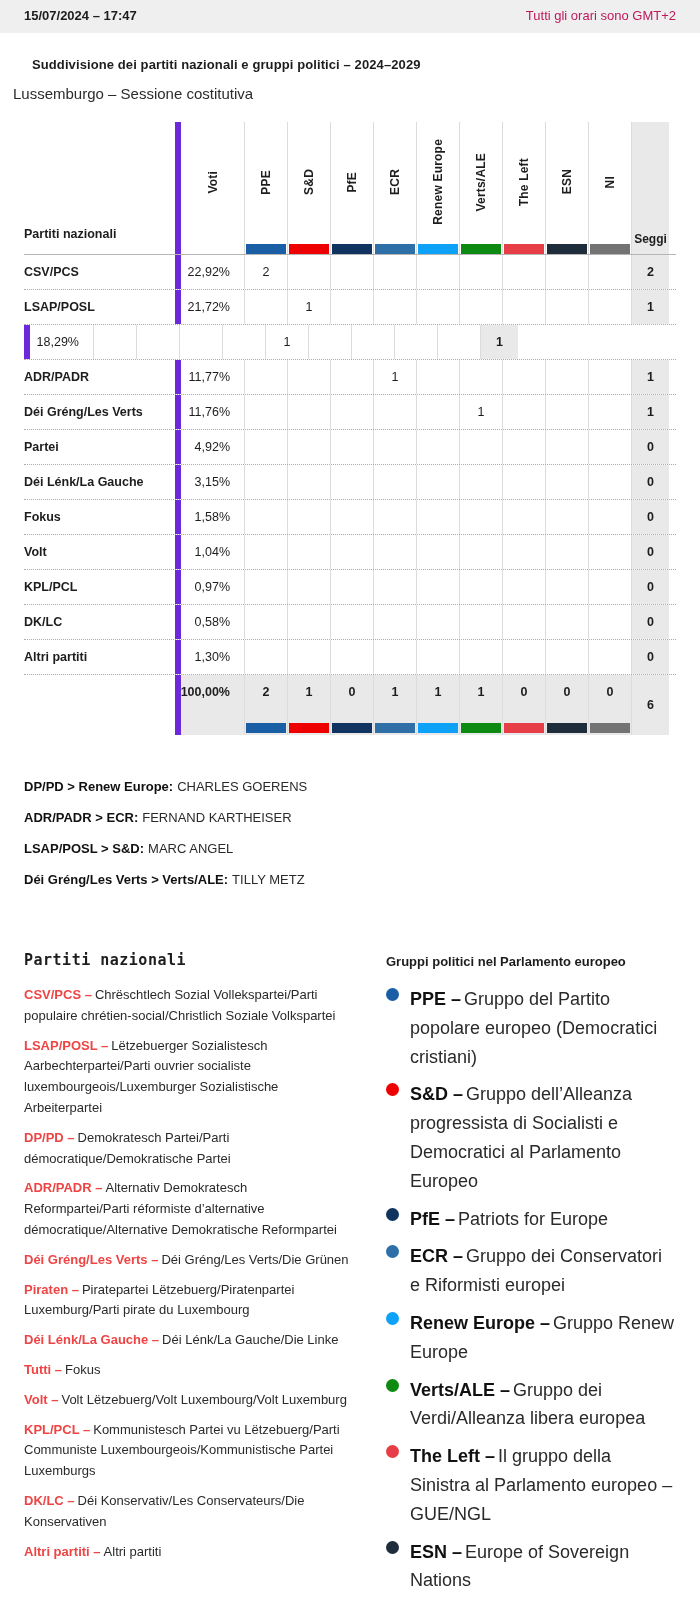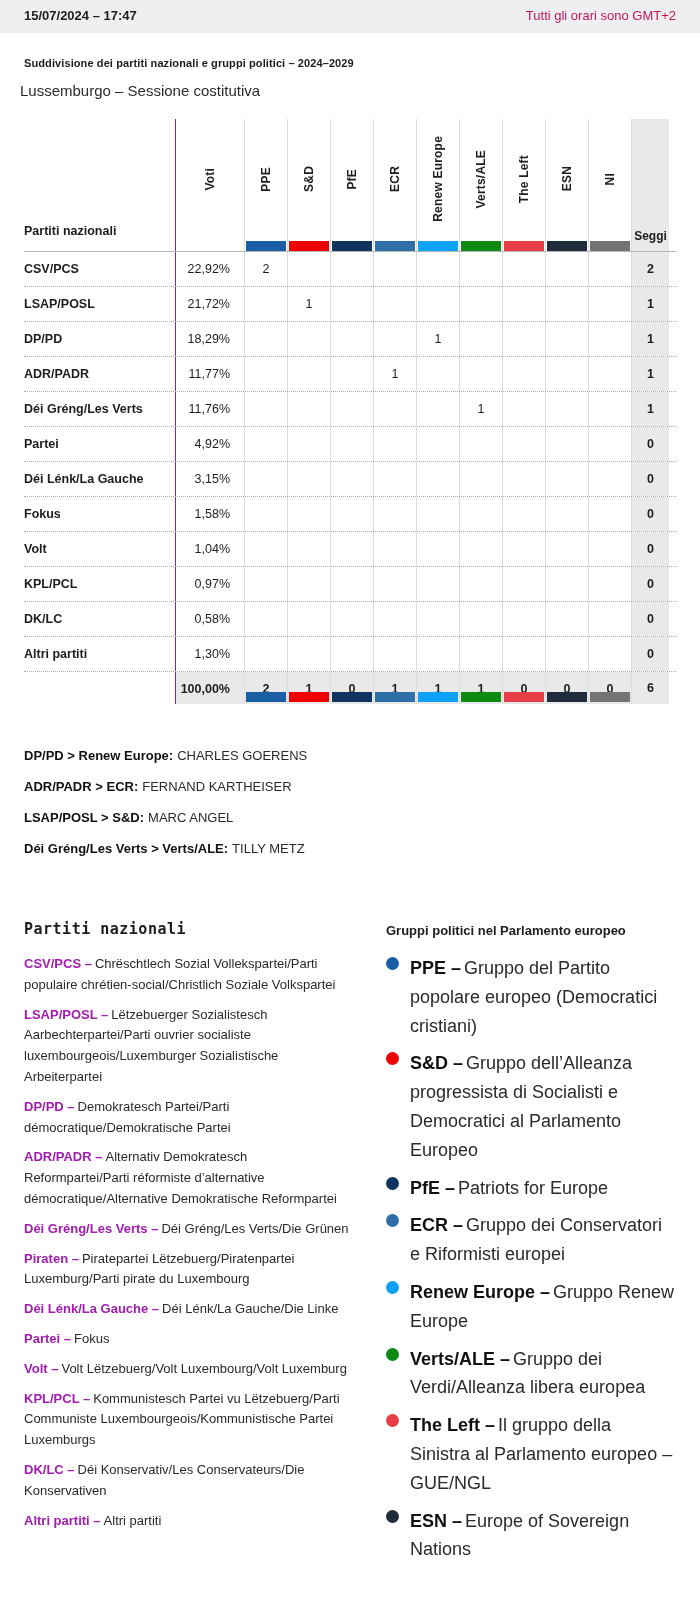--- a/index.html
+++ b/index.html
@@ -9,48 +9,48 @@
     -webkit-font-smoothing:antialiased;
   }
   
   .topbar{
     display:flex; justify-content:space-between; align-items:flex-start;
     background:#efefef; padding:8px 24px; font-size:13px; height:17px;
   }
   .topbar .date{font-weight:700;}
   .topbar .tz{color:#be185d;}
 
-  h1{font-size:11px; font-weight:700; margin:24px 24px 0; letter-spacing:.1px;}
-  h2{font-size:15px; font-weight:400; margin:13px 20px 0; color:#2b2b2b;}
+  h1{font-size:13px; font-weight:700; margin:24px 32px 0; letter-spacing:.1px;}
+  h2{font-size:15px; font-weight:400; margin:13px 13px 0; color:#2b2b2b;}
 
   
   .table{margin:20px 24px 0; font-size:12.5px;}
   .trow{display:flex; align-items:stretch;}
   .c{box-sizing:border-box;}
   .c-name{width:151px;}
-  .c-voti{width:69px; border-left:1px solid #6d28d9;}
+  .c-voti{width:69px; border-left:6px solid #6d28d9;}
   .c-grp{width:43px; border-left:1px solid #dcdcdc;}
   .c-seggi{width:38px; border-left:1px solid #dcdcdc; background:#e9e9e9;}
 
   .thead{border-bottom:1px solid #b5b5b5;}
   .thead .c{height:132px; position:relative;}
   .thead .c-name{display:flex; flex-direction:column; justify-content:flex-end; padding-bottom:8px; font-weight:700; line-height:1.85;}
   .vwrap{display:flex; align-items:center; justify-content:center; height:100%; padding-bottom:12px; box-sizing:border-box;}
   .vlabel{writing-mode:vertical-rl; transform:rotate(180deg); font-weight:700; font-size:12px; white-space:nowrap; letter-spacing:.2px;}
   .headbar{position:absolute; bottom:0; left:1px; right:1px; height:10px;}
   .thead .c-seggi{display:flex; align-items:flex-end; justify-content:center; padding-bottom:8px; font-weight:700; font-size:12px;}
 
   .tbody .trow{height:34px; border-bottom:1px dotted #ababab;}
   .tbody .c{display:flex; align-items:center;}
   .tbody .c-name{font-weight:700;}
   .tbody .c-voti{justify-content:flex-end; padding-right:14px;}
   .tbody .c-grp{justify-content:center;}
   .tbody .c-seggi{justify-content:center; font-weight:700;}
 
-  .tfoot .trow{height:32px;}
+  .tfoot .trow{height:60px;}
   .tfoot .c{background:#e9e9e9; position:relative;}
   .tfoot .c-name{background:#ffffff;}
   .tfoot .c-voti{display:flex; justify-content:flex-end; padding-right:14px; padding-top:10px; font-weight:700;}
   .tfoot .c-grp{display:flex; justify-content:center; padding-top:10px; font-weight:700;}
   .tfoot .c-seggi{display:flex; justify-content:center; align-items:center; font-weight:700;}
   .footbar{position:absolute; bottom:2px; left:1px; right:1px; height:10px;}
 
   
   .elected{margin:44px 24px 0;}
   .elected-line{margin:0 0 16px; font-size:13px; color:#2a2a2a;}
@@ -58,21 +58,21 @@
 
   
   .cols{display:flex; margin:64px 24px 0; gap:32px;}
   .col-left{flex:0 0 330px;}
   .col-right{flex:1;}
   .col-left h3{
     font-family:"DejaVu Sans Mono","Liberation Mono",monospace;
     font-size:15px; font-weight:700; margin:0 0 16px; letter-spacing:.5px;
   }
   .party-item{margin:0 0 9px; font-size:13px; line-height:1.6; color:#2a2a2a;}
-  .party-item b{color:#a21caf; margin-right:3px;}
+  .party-item b{color:#ef4444; margin-right:3px;}
   .col-right h3{font-size:13px; font-weight:700; margin:3px 0 16px;}
   .legend-item{position:relative; padding-left:24px; margin:0 0 9px; font-size:18px; line-height:1.6; color:#2a2a2a;}
   .legend-item .dot{position:absolute; left:0; top:3px; width:13px; height:13px; border-radius:50%;}
   .legend-item b{color:#111; margin-right:3px;}
 </style>
 </head>
 <body>
 
 <header class="topbar">
   <span class="date">15/07/2024 – 17:47</span>
@@ -185,21 +185,20 @@
         <div class="c c-grp"></div>
         <div class="c c-grp"></div>
         <div class="c c-grp"></div>
         <div class="c c-grp"></div>
         <div class="c c-grp"></div>
         <div class="c c-grp"></div>
         <div class="c c-seggi">1</div>
       </div>
 
       <div class="trow">
-        <div class="c c-name">DP/PD</div>
         <div class="c c-voti">18,29%</div>
         <div class="c c-grp"></div>
         <div class="c c-grp"></div>
         <div class="c c-grp"></div>
         <div class="c c-grp"></div>
         <div class="c c-grp">1</div>
         <div class="c c-grp"></div>
         <div class="c c-grp"></div>
         <div class="c c-grp"></div>
         <div class="c c-grp"></div>
@@ -411,21 +410,21 @@
         <p class="party-item"><b>DP/PD –</b><span>Demokratesch Partei/Parti démocratique/Demokratische Partei</span></p>
 
         <p class="party-item"><b>ADR/PADR –</b><span>Alternativ Demokratesch Reformpartei/Parti réformiste d’alternative démocratique/Alternative Demokratische Reformpartei</span></p>
 
         <p class="party-item"><b>Déi Gréng/Les Verts –</b><span>Déi Gréng/Les Verts/Die Grünen</span></p>
 
         <p class="party-item"><b>Piraten –</b><span>Piratepartei Lëtzebuerg/Piratenpartei Luxemburg/Parti pirate du Luxembourg</span></p>
 
         <p class="party-item"><b>Déi Lénk/La Gauche –</b><span>Déi Lénk/La Gauche/Die Linke</span></p>
 
-        <p class="party-item"><b>Partei –</b><span>Fokus</span></p>
+        <p class="party-item"><b>Tutti –</b><span>Fokus</span></p>
 
         <p class="party-item"><b>Volt –</b><span>Volt Lëtzebuerg/Volt Luxembourg/Volt Luxemburg</span></p>
 
         <p class="party-item"><b>KPL/PCL –</b><span>Kommunistesch Partei vu Lëtzebuerg/Parti Communiste Luxembourgeois/Kommunistische Partei Luxemburgs</span></p>
 
         <p class="party-item"><b>DK/LC –</b><span>Déi Konservativ/Les Conservateurs/Die Konservativen</span></p>
 
         <p class="party-item"><b>Altri partiti –</b><span>Altri partiti</span></p>
       </div>
   </div>

